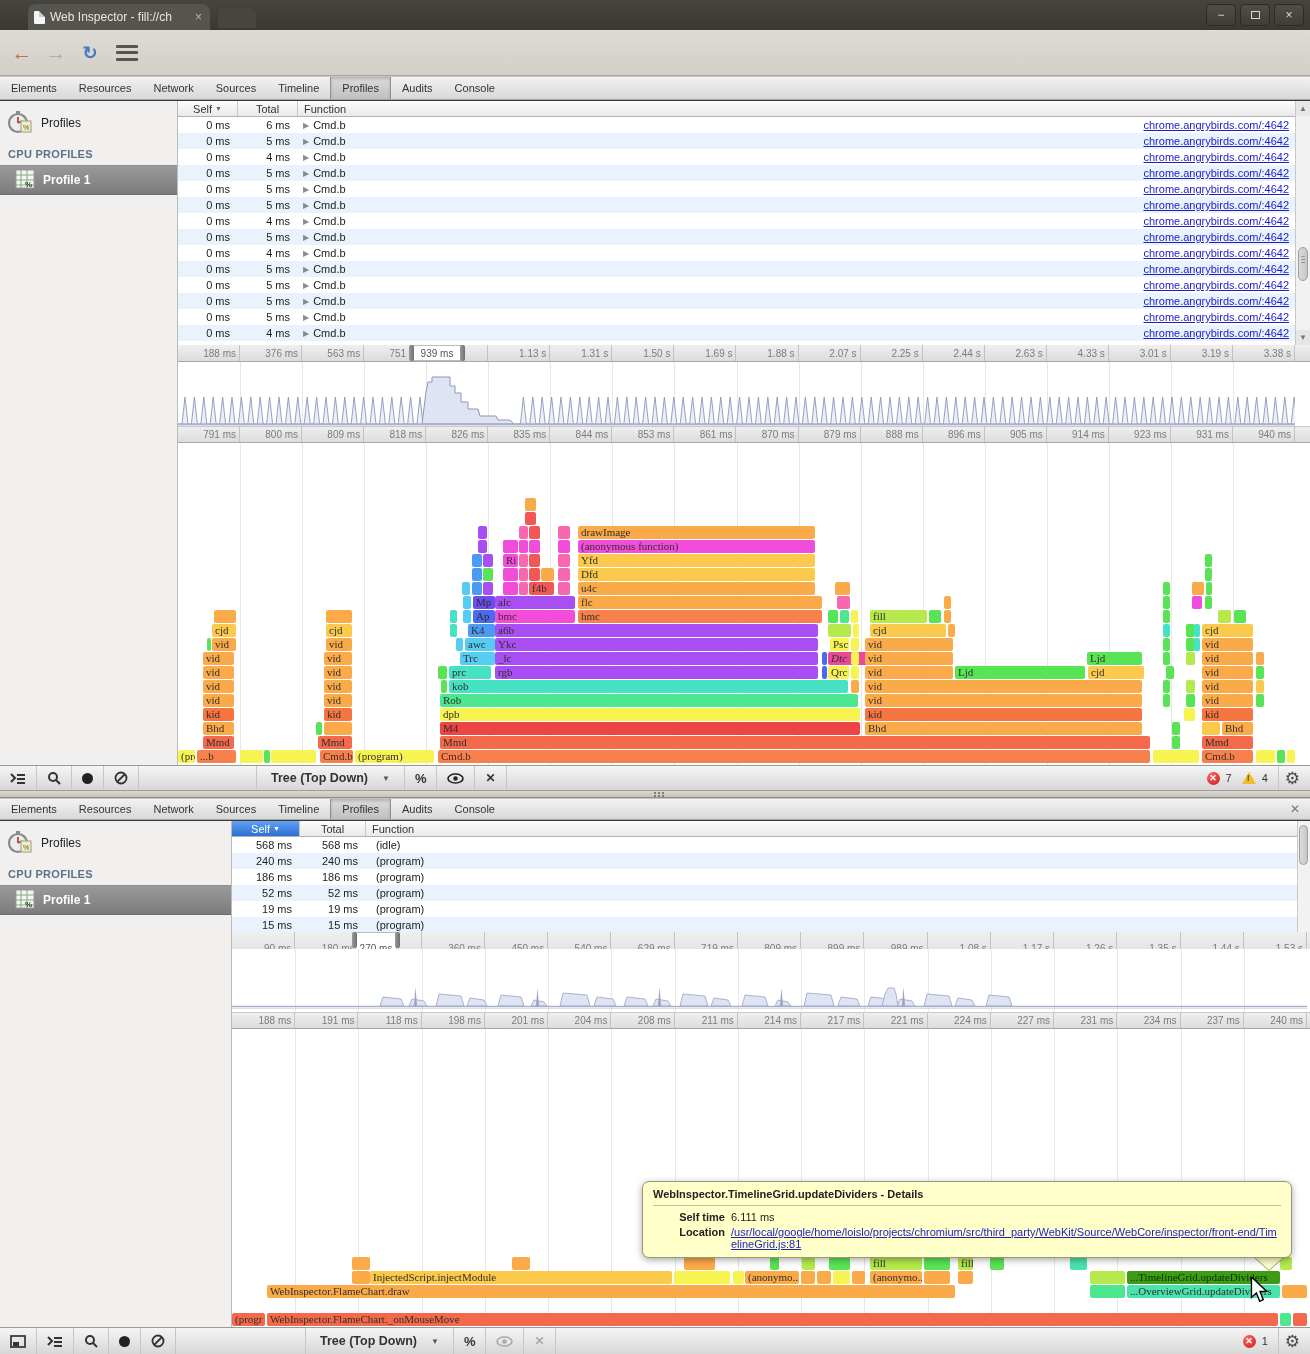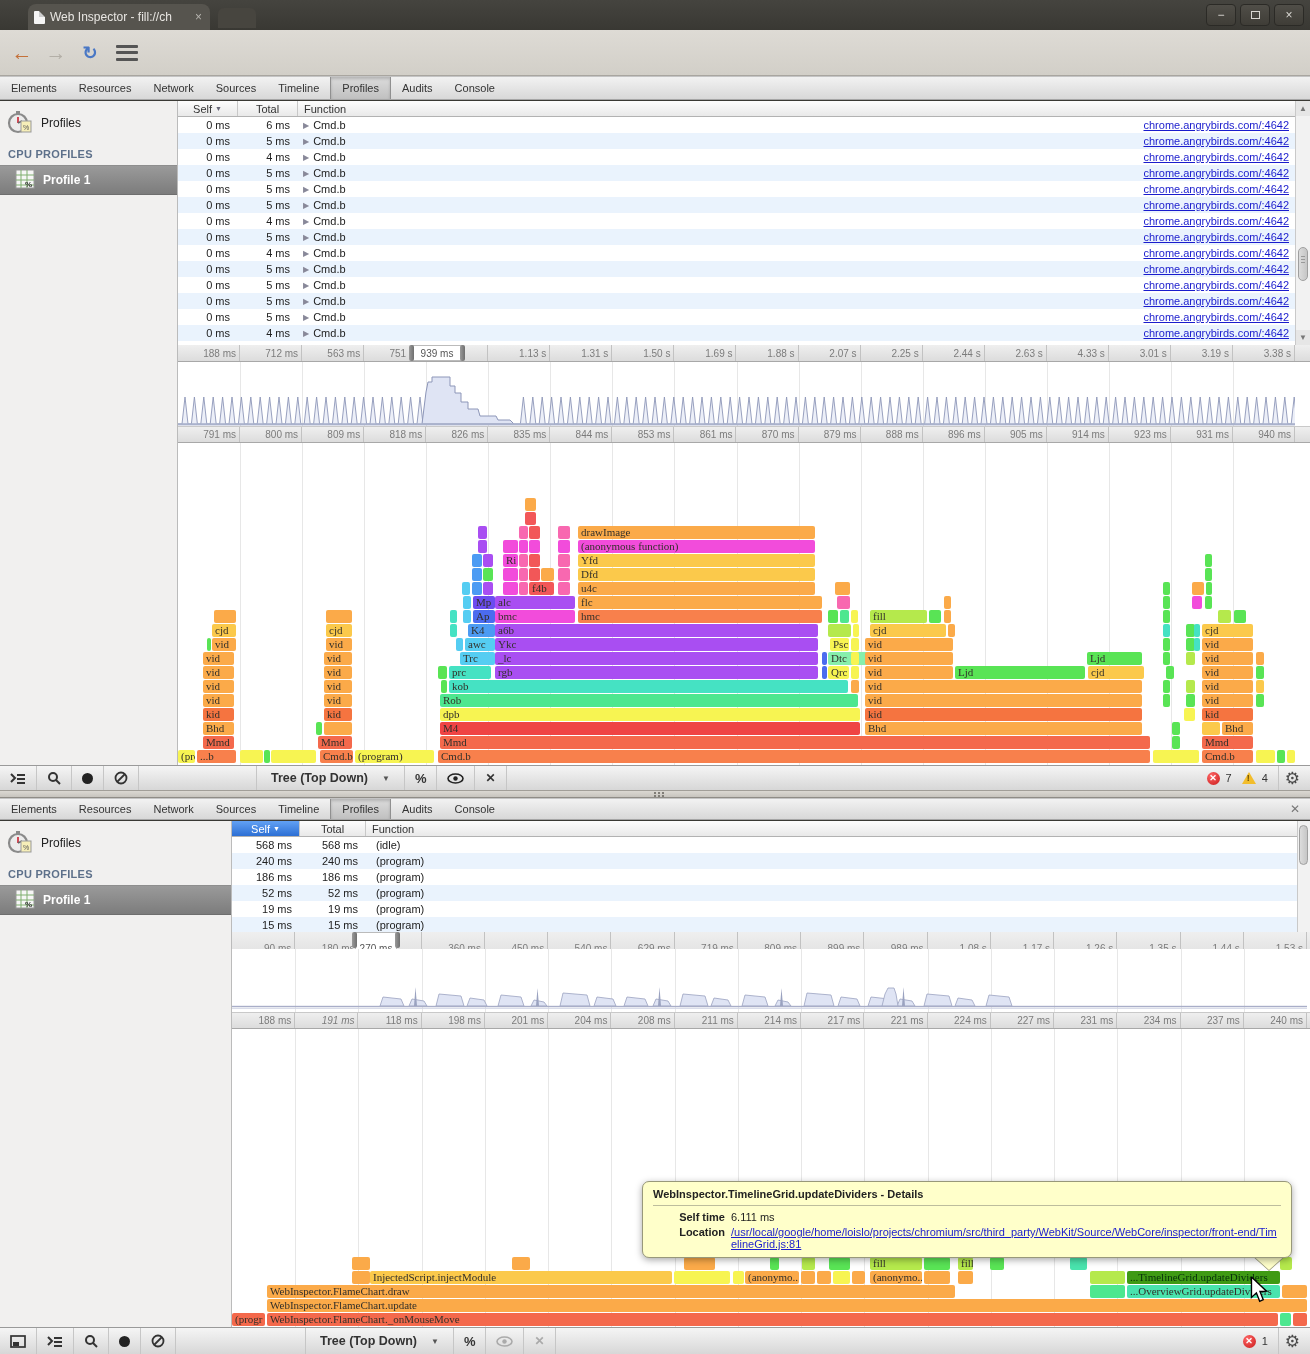--- a/index.html
+++ b/index.html
@@ -313,21 +313,21 @@
     <div class="sarr" style="bottom:0">▼</div>
     <div class="sthumb" style="top:146px;height:34px">
         <i class="grip"></i>
         <i></i>
         <i></i>
       </div>
   </div>
 
   <div class="ruler" id="ovruler-top" style="left:178px;top:345px;width:1132px;height:17px">
       <div class="rcell" style="left: 0px; width: 62.0556px;">188 ms</div>
-      <div class="rcell" style="left: 62.0556px; width: 62.0556px;">712 ms</div>
+      <div class="rcell" style="left: 62.0556px; width: 62.0556px;">376 ms</div>
       <div class="rcell" style="left: 124.111px; width: 62.0556px;">563 ms</div>
       <div class="rcell" style="left: 186.167px; width: 62.0556px;">751 ms</div>
       <div class="rcell" style="left: 248.222px; width: 62.0556px;"></div>
       <div class="rcell" style="left: 310.278px; width: 62.0556px;">1.13 s</div>
       <div class="rcell" style="left: 372.333px; width: 62.0556px;">1.31 s</div>
       <div class="rcell" style="left: 434.389px; width: 62.0556px;">1.50 s</div>
       <div class="rcell" style="left: 496.444px; width: 62.0556px;">1.69 s</div>
       <div class="rcell" style="left: 558.5px; width: 62.0556px;">1.88 s</div>
       <div class="rcell" style="left: 620.556px; width: 62.0556px;">2.07 s</div>
       <div class="rcell" style="left: 682.611px; width: 62.0556px;">2.25 s</div>
@@ -465,21 +465,21 @@
       <div class="blk" title="Ljd" style="left: 777px; top: 223px; width: 130px; background: rgb(89, 228, 85);">Ljd</div>
       <div class="blk" title="cjd" style="left: 910px; top: 223px; width: 56px; background: rgb(251, 201, 75);">cjd</div>
       <div class="blk" style="left: 988px; top: 223px; width: 8px; background: rgb(89, 228, 85);"></div>
       <div class="blk" title="vid" style="left: 1024px; top: 223px; width: 51px; background: rgb(251, 170, 73);">vid</div>
       <div class="blk" style="left: 1078px; top: 223px; width: 8px; background: rgb(89, 228, 85);"></div>
       <div class="blk" title="vid" style="left: 25px; top: 209px; width: 31px; background: rgb(251, 170, 73);">vid</div>
       <div class="blk" title="vid" style="left: 146px; top: 209px; width: 28px; background: rgb(251, 170, 73);">vid</div>
       <div class="blk" title="Trc" style="left: 282px; top: 209px; width: 35px; background: rgb(85, 205, 242);">Trc</div>
       <div class="blk" title="_lc" style="left: 317px; top: 209px; width: 323px; background: rgb(169, 78, 242);">_lc</div>
       <div class="blk" style="left: 644px; top: 209px; width: 5px; background: rgb(75, 107, 239);"></div>
-      <div class="blk" title="Dtc" style="left: 650px; top: 209px; width: 45px; background: #86efac;">Dtc</div>
+      <div class="blk" title="Dtc" style="left: 650px; top: 209px; width: 45px; background: #ec4899; font-style: italic;">Dtc</div>
       <div class="blk" style="left: 673px; top: 209px; width: 8px; background: rgb(247, 244, 82);"></div>
       <div class="blk" title="vid" style="left: 687px; top: 209px; width: 88px; background: rgb(251, 170, 73);">vid</div>
       <div class="blk" title="Ljd" style="left: 909px; top: 209px; width: 55px; background: rgb(89, 228, 85);">Ljd</div>
       <div class="blk" style="left: 985px; top: 209px; width: 7px; background: rgb(89, 228, 85);"></div>
       <div class="blk" style="left: 1008px; top: 209px; width: 9px; background: rgb(181, 233, 76);"></div>
       <div class="blk" title="vid" style="left: 1024px; top: 209px; width: 51px; background: rgb(251, 170, 73);">vid</div>
       <div class="blk" style="left: 1078px; top: 209px; width: 8px; background: rgb(251, 170, 73);"></div>
       <div class="blk" style="left: 29px; top: 195px; width: 4px; background: rgb(89, 228, 85);"></div>
       <div class="blk" title="vid" style="left: 34px; top: 195px; width: 24px; background: rgb(251, 170, 73);">vid</div>
       <div class="blk" title="vid" style="left: 148px; top: 195px; width: 26px; background: rgb(251, 170, 73);">vid</div>
@@ -776,21 +776,21 @@
         <path d="M692,57 L695,45 L717,47 L720,57 Z" fill="#dfe4f4" stroke="#9aa2c0" stroke-width="0.8"></path>
         <path d="M723,57 L726,49 L740,51 L743,57 Z" fill="#dfe4f4" stroke="#9aa2c0" stroke-width="0.8"></path>
         <path d="M754,57 L757,46 L777,48 L780,57 Z" fill="#dfe4f4" stroke="#9aa2c0" stroke-width="0.8"></path>
         <path d="M650,57 L653,45 L656,39 L662,39 L664,45 L666,57 Z" fill="#dfe4f4" stroke="#9aa2c0" stroke-width="0.8"></path>
      <rect x="0" y="56.8" width="1075" height="1.4" fill="#a9aec8"></rect>
      <rect x="0" y="58.8" width="1075" height="1" fill="#d0d4e4"></rect>
    </svg>
     </div>
   <div class="ruler" id="flruler-bottom" style="left:232px;top:1013px;width:1078px;height:16px">
       <div class="rcell" style="left: 0px; width: 63.2353px;">188 ms</div>
-      <div class="rcell" style="left: 63.2353px; width: 63.2353px; font-style: italic;">191 ms</div>
+      <div class="rcell" style="left: 63.2353px; width: 63.2353px;">191 ms</div>
       <div class="rcell" style="left: 126.471px; width: 63.2353px;">118 ms</div>
       <div class="rcell" style="left: 189.706px; width: 63.2353px;">198 ms</div>
       <div class="rcell" style="left: 252.941px; width: 63.2353px;">201 ms</div>
       <div class="rcell" style="left: 316.176px; width: 63.2353px;">204 ms</div>
       <div class="rcell" style="left: 379.412px; width: 63.2353px;">208 ms</div>
       <div class="rcell" style="left: 442.647px; width: 63.2353px;">211 ms</div>
       <div class="rcell" style="left: 505.882px; width: 63.2353px;">214 ms</div>
       <div class="rcell" style="left: 569.118px; width: 63.2353px;">217 ms</div>
       <div class="rcell" style="left: 632.353px; width: 63.2353px;">221 ms</div>
       <div class="rcell" style="left: 695.588px; width: 63.2353px;">224 ms</div>
@@ -831,21 +831,20 @@
       <div class="gline" style="left: 695.588px;"></div>
       <div class="gline" style="left: 758.824px;"></div>
       <div class="gline" style="left: 822.059px;"></div>
       <div class="gline" style="left: 885.294px;"></div>
       <div class="gline" style="left: 948.529px;"></div>
       <div class="gline" style="left: 1011.76px;"></div>
       <div class="blk" title="(progr" style="left: 0px; top: 284px; width: 33px; background: rgb(244, 105, 76);">(progr</div>
       <div class="blk" title="WebInspector.FlameChart._onMouseMove" style="left: 35px; top: 284px; width: 1011px; background: rgb(244, 105, 76);">WebInspector.FlameChart._onMouseMove</div>
       <div class="blk" style="left: 1048px; top: 284px; width: 11px; background: rgb(77, 231, 143);"></div>
       <div class="blk" style="left: 1061px; top: 284px; width: 14px; background: rgb(244, 105, 76);"></div>
-      <div class="blk" title="WebInspector.FlameChart.update" style="left: 35px; top: 270px; width: 1040px; background: rgb(251, 170, 73);">WebInspector.FlameChart.update</div>
       <div class="blk" title="WebInspector.FlameChart.draw" style="left: 35px; top: 256px; width: 688px; background: rgb(251, 170, 73);">WebInspector.FlameChart.draw</div>
       <div class="blk" style="left: 858px; top: 256px; width: 35px; background: rgb(77, 231, 143);"></div>
       <div class="blk" title="...OverviewGrid.updateDividers" style="left: 895px; top: 256px; width: 153px; background: rgb(73, 227, 173);">...OverviewGrid.updateDividers</div>
       <div class="blk" style="left: 1050px; top: 256px; width: 25px; background: rgb(251, 170, 73);"></div>
       <div class="blk" style="left: 120px; top: 242px; width: 18px; background: rgb(251, 170, 73);"></div>
       <div class="blk" title="InjectedScript.injectModule" style="left: 138px; top: 242px; width: 302px; background: rgb(251, 201, 75);">InjectedScript.injectModule</div>
       <div class="blk" style="left: 442px; top: 242px; width: 56px; background: rgb(247, 244, 82);"></div>
       <div class="blk" style="left: 501px; top: 242px; width: 11px; background: rgb(247, 244, 82);"></div>
       <div class="blk" title="(anonymo.." style="left: 513px; top: 242px; width: 54px; background: rgb(251, 170, 73);">(anonymo..</div>
       <div class="blk" style="left: 569px; top: 242px; width: 14px; background: rgb(251, 170, 73);"></div>

